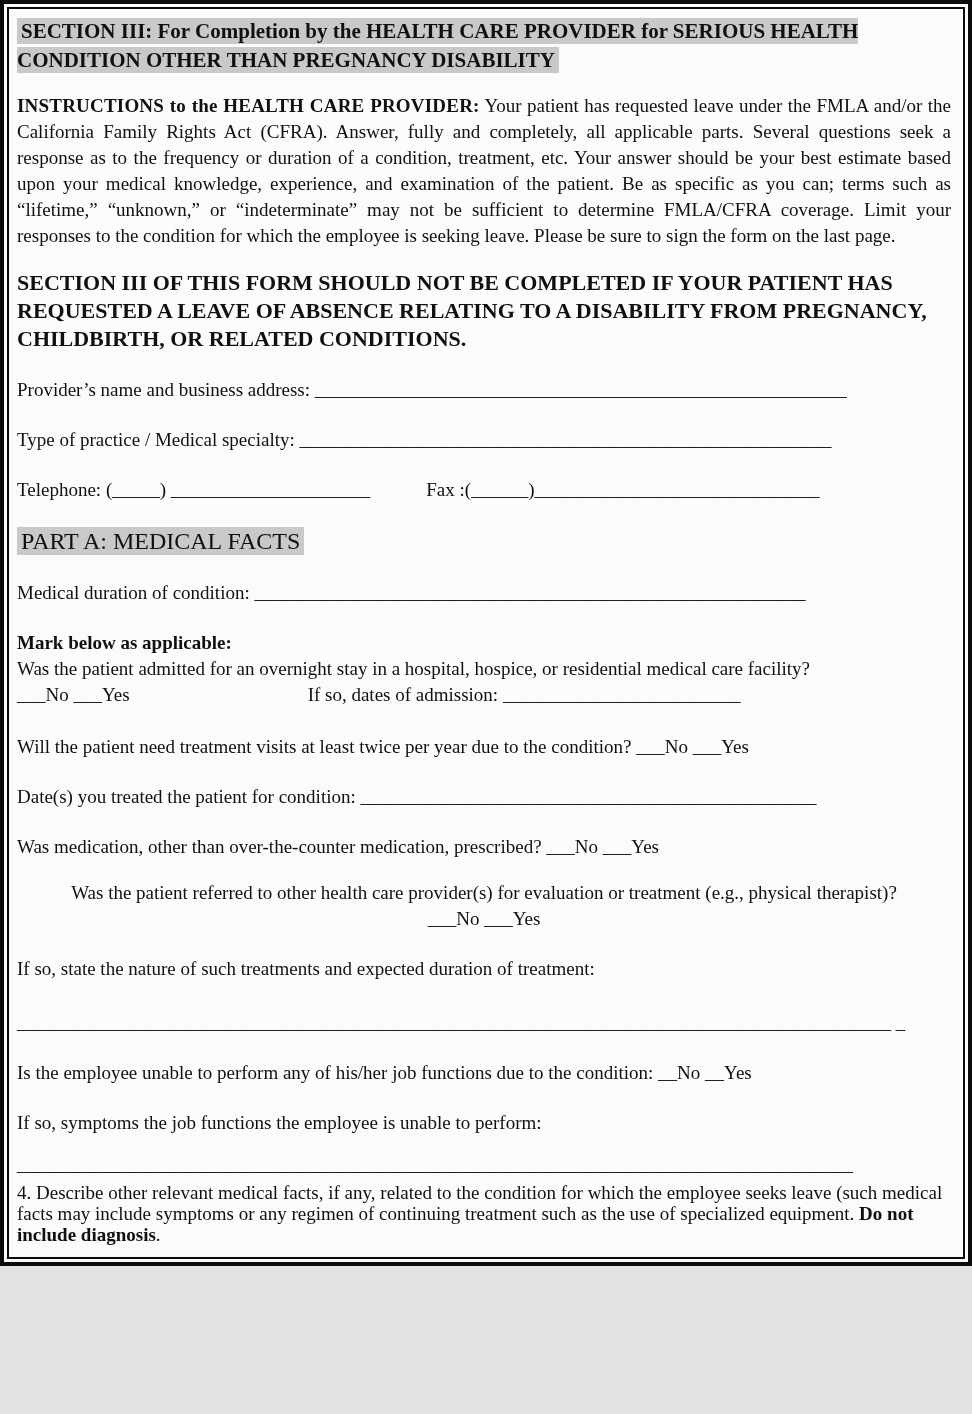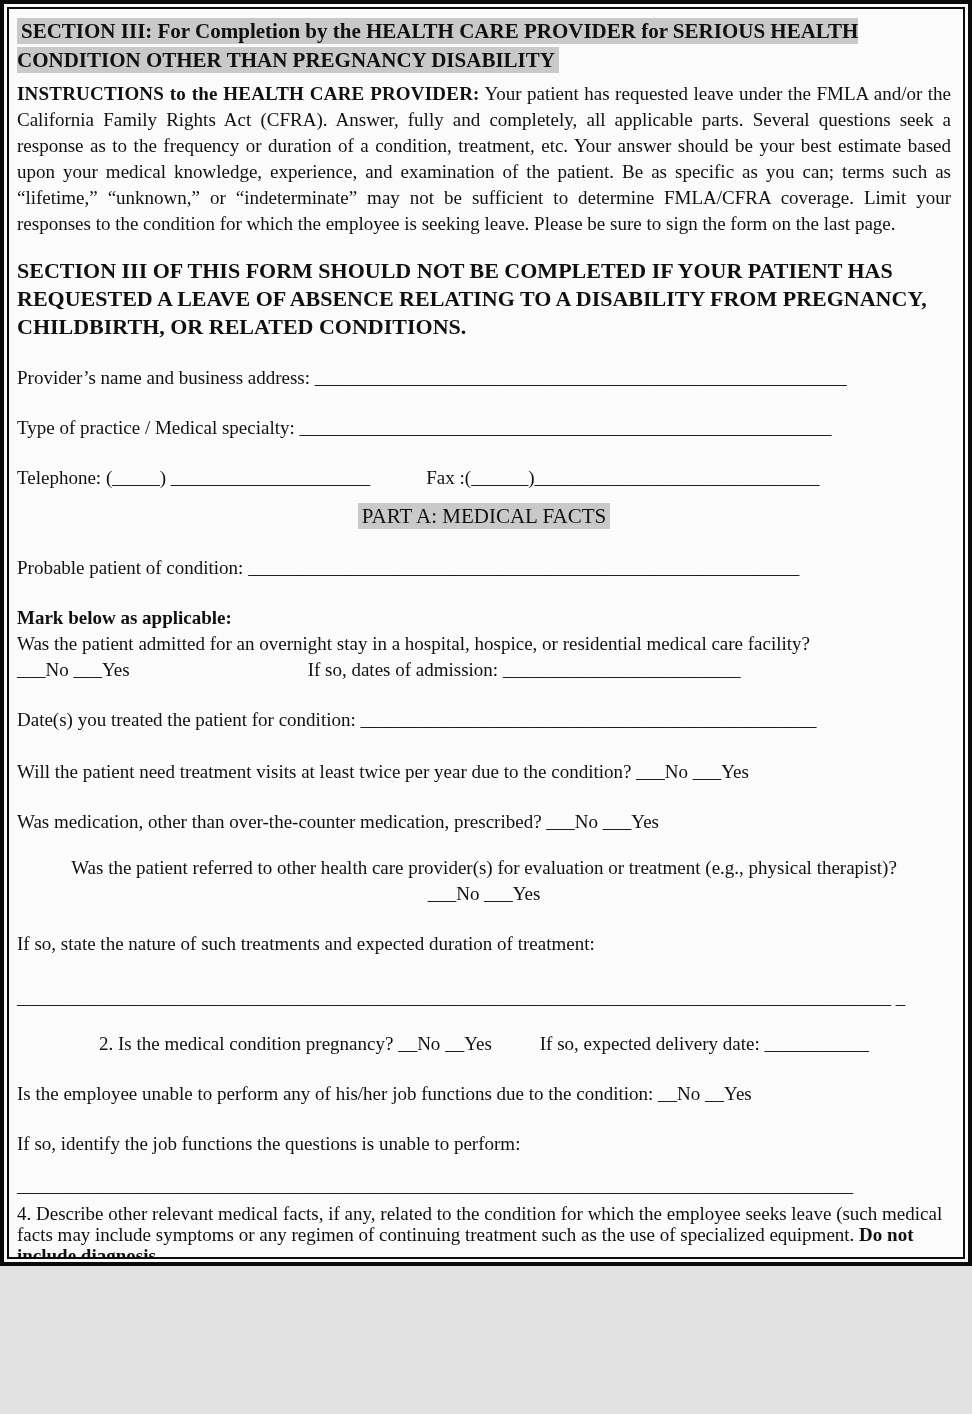--- a/index.html
+++ b/index.html
@@ -9,36 +9,36 @@
   }
   .inner{
     box-sizing:border-box;width:100%;height:100%;overflow:hidden;
     border:2px solid #0b0b0b;padding:6px 12px 4px 8px;
     font-family:"Liberation Serif","DejaVu Serif",serif;
     font-size:19px;line-height:26px;color:#101010;
   }
   p{margin:0;}
   .title{font-size:21px;line-height:29px;font-weight:bold;margin-top:2px;}
   .hl{background:#c9c9c9;padding:1px 4px;}
-  .instructions{margin-top:6px;text-align:justify;}
+  .instructions{margin-top:18px;text-align:justify;}
   .instructions b{letter-spacing:.2px;}
   .warning{margin-top:20px;font-weight:bold;font-size:22px;line-height:28px;}
   .row{margin-top:24px;white-space:nowrap;}
   .mt0{margin-top:0;}
   .mt16{margin-top:16px;}
   .mt20{margin-top:20px;text-align:center;}
   .mt22{}
   .mt26{margin-top:26px;}
   .mt28{margin-top:28px;}
   .bold{font-weight:bold;}
   .blank{white-space:pre;}
   .fax-group{margin-left:56px;}
   .admission-group{margin-left:178px;}
   .delivery-group{margin-left:48px;}
-  .parta{font-size:21px;margin-top:12px;text-align:center;}
+  .parta{font-size:24px;margin-top:25px;}
   .q4{margin-top:4px;white-space:normal;text-align:left;line-height:21px;}
 </style>
 </head>
 <body>
 
 <div class="page">
   <div class="inner">
 
     <p class="title"><span class="hl" style="background: rgb(201, 201, 201);">SECTION III: For Completion by the HEALTH CARE PROVIDER for SERIOUS HEALTH CONDITION OTHER THAN PREGNANCY DISABILITY</span></p>
 
@@ -62,74 +62,69 @@
     <p class="row">
       <span>Telephone:</span>
       <span class="blank">(_____)</span>
       <span class="blank">_____________________</span><span class="fax-group"><span>Fax :</span><span class="blank">(______)</span><span class="blank">______________________________</span></span>
     </p>
 
     <p class="row parta"><span class="hl" style="background: rgb(201, 201, 201);">PART A: MEDICAL FACTS</span></p>
 
 
     <p class="row mt26">
-      <span>Probable patient of condition:</span>
+      <span>Medical duration of condition:</span>
       <span class="blank">__________________________________________________________</span>
     </p>
 
     <p class="row mt22 bold">Mark below as applicable:</p>
 
     <p class="row mt0">Was the patient admitted for an overnight stay in a hospital, hospice, or residential medical care facility?</p>
 
     <p class="row mt0">
       <span>___No</span>
       <span>___Yes</span><span class="admission-group"><span>If so, dates of admission:</span> <span class="blank">_________________________</span></span>
     </p>
 
-    <p class="row">
-      <span>Date(s) you treated the patient for condition:</span>
-      <span class="blank">________________________________________________</span>
-    </p>
-
     <p class="row mt26">
       <span>Will the patient need treatment visits at least twice per year due to the condition?</span>
       <span>___No</span>
       <span>___Yes</span>
+    </p>
+
+    <p class="row">
+      <span>Date(s) you treated the patient for condition:</span>
+      <span class="blank">________________________________________________</span>
     </p>
 
     <p class="row">
       <span>Was medication, other than over-the-counter medication, prescribed?</span>
       <span>___No</span>
       <span>___Yes</span>
     </p>
 
     <p class="row mt20">
       <span>Was the patient referred to other health care provider(s) for evaluation or treatment (e.g., physical therapist)?</span><br>
       <span>___No</span>
       <span>___Yes</span>
     </p>
 
     <p class="row">If so, state the nature of such treatments and expected duration of treatment:</p>
 
     <p class="row mt28"><span class="blank">____________________________________________________________________________________________ _</span></p>
 
-    <p class="row mt20">
-      <span>2. Is the medical condition pregnancy?</span>
-      <span>__No</span>
-      <span>__Yes</span><span class="delivery-group"><span>If so, expected delivery date:</span> <span class="blank">___________</span></span>
-    </p>
 
 
     <p class="row">
       <span>Is the employee unable to perform any of his/her job functions due to the condition:</span>
       <span>__No</span>
       <span>__Yes</span>
     </p>
 
-    <p class="row">If so, identify the job functions the questions is unable to perform:</p>
+    <p class="row">If so, symptoms the job functions the employee is unable to perform:</p>
 
     <p class="row mt16"><span class="blank">________________________________________________________________________________________</span></p>
 
     <p class="row q4">
       <span>4. Describe other relevant medical facts, if any, related to the condition for which the employee seeks leave (such medical facts may include symptoms or any regimen of continuing treatment such as the use of specialized equipment.</span>
       <b>Do not include diagnosis</b><span>.</span>
     </p>
 
   </div>
 </div>

